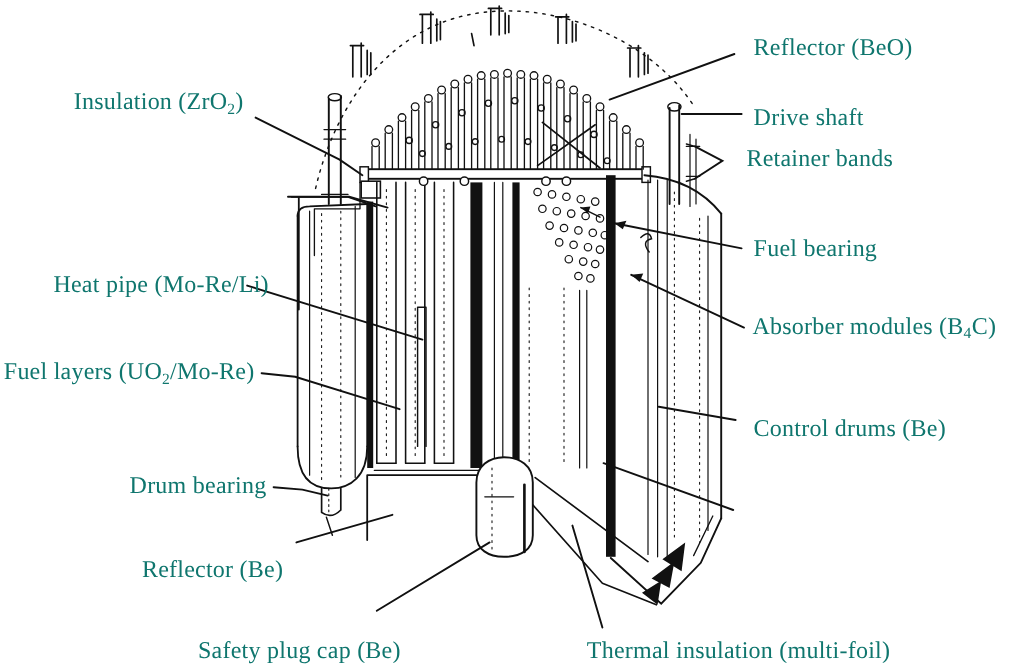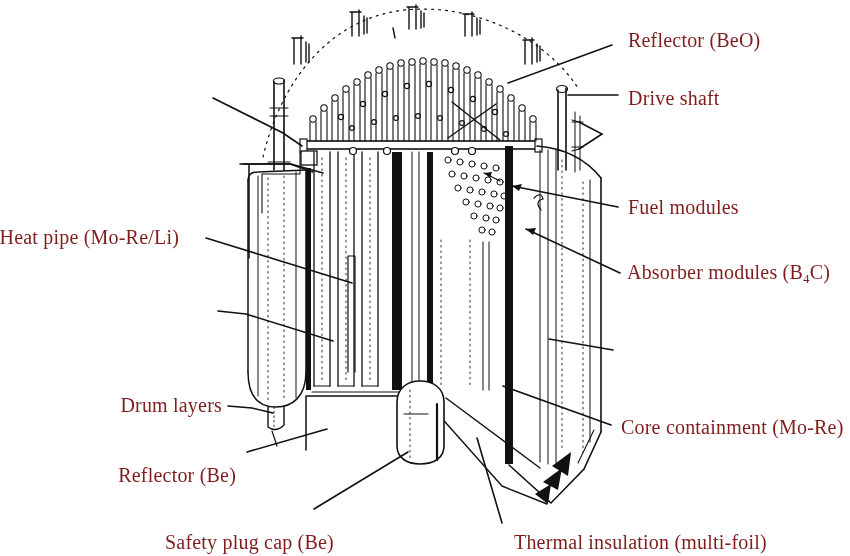--- a/index.html
+++ b/index.html
@@ -2,21 +2,21 @@
 <html><head>
 <meta charset="utf-8">
 <style>
   html,body{margin:0;padding:0;background:#fff;}
   #canvas{
     position:relative;width:850px;height:556px;background:#ffffff;
     font-family:"Liberation Serif","DejaVu Serif",serif;overflow:hidden;
   }
   #drawing{position:absolute;left:0;top:0;}
   .label{
-    position:absolute;white-space:nowrap;color:#7f1d1d;
+    position:absolute;white-space:nowrap;color:#0f766e;
     font-size:20px;line-height:1.1;letter-spacing:0.2px;
   }
   .sub{font-size:13px;vertical-align:-4px;}
 </style>
 </head>
 <body>
 <div id="canvas">
 
 <svg id="drawing" width="850" height="556" viewBox="0 0 850 556" fill="none" stroke="#111" stroke-width="1.2" stroke-linecap="round">
 
@@ -218,38 +218,41 @@
     <g>
       <path d="M620,273 L526,229"></path>
       <path d="M526,229 l10,-1 -3,7 z" fill="#111" stroke="none"></path>
     </g>
     <path d="M613,350 L549,339"></path>
     <path d="M611,425 L503,386"></path>
     <path d="M502,523 L477,438"></path>
   </g>
 </svg>
 
-
-
-<div class="label" style="right:671px;top:226px"><span>Heat pipe (Mo-Re/Li)</span></div>
-
-
-<div class="label" style="right:628px;top:394px"><span>Drum layers</span></div>
+<div class="label" style="right:647px;top:74px"><span>Insulation (ZrO</span><span class="sub">2</span><span>)</span></div>
+
+
+<div class="label" style="right:626px;top:226px"><span>Heat pipe (Mo-Re/Li)</span></div>
+
+<div class="label" style="right:638px;top:299px"><span>Fuel layers (UO</span><span class="sub">2</span><span>/Mo-Re)</span></div>
+
+<div class="label" style="right:628px;top:394px"><span>Drum bearing</span></div>
 
 <div class="label" style="left:165px;top:531px"><span>Safety plug cap (Be)</span></div>
 
 <div class="label" style="right:614px;top:464px"><span>Reflector (Be)</span></div>
 
 <div class="label" style="left:628px;top:29px"><span>Reflector (BeO)</span></div>
 
 <div class="label" style="left:628px;top:87px"><span>Drive shaft</span></div>
 
-
-<div class="label" style="left:628px;top:196px"><span>Fuel modules</span></div>
+<div class="label" style="left:622px;top:121px"><span>Retainer bands</span></div>
+
+<div class="label" style="left:628px;top:196px"><span>Fuel bearing</span></div>
 
 <div class="label" style="left:627px;top:261px"><span>Absorber modules (B</span><span class="sub">4</span><span>C)</span></div>
 
-
-<div class="label" style="left:621px;top:416px"><span>Core containment (Mo-Re)</span></div>
-
-<div class="label" style="left:514px;top:531px"><span>Thermal insulation (multi-foil)</span></div>
+<div class="label" style="left:628px;top:346px"><span>Control drums (Be)</span></div>
+
+
+<div class="label" style="left:489px;top:531px"><span>Thermal insulation (multi-foil)</span></div>
 
 </div>
 
 </body></html>

